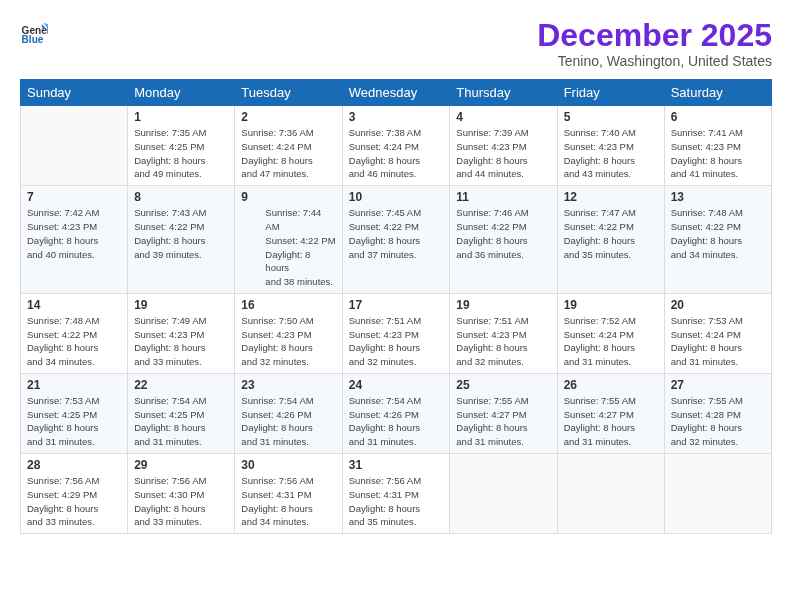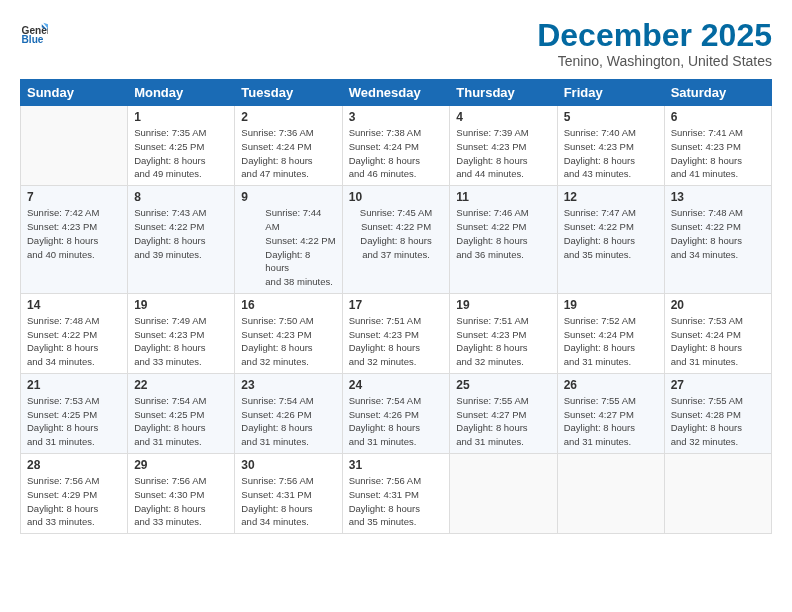--- a/index.html
+++ b/index.html
@@ -30,37 +30,37 @@
     .logo-icon {
       width: 28px;
       height: 28px;
     }
     .title-area {
       text-align: right;
     }
     .month-title {
       font-size: 32px;
       font-weight: bold;
-      color: #0369a1;
+      color: #6d28d9;
       line-height: 1.1;
     }
     .location {
       font-size: 14px;
       color: #555;
     }
     .calendar {
       width: 100%;
       border-collapse: collapse;
       border: 1px solid #ccc;
     }
     .calendar th {
       background: #1a6bb5;
       color: #fff;
       font-size: 13px;
-      font-weight: bold;
+      font-weight: normal;
       padding: 5px 6px;
       text-align: left;
       border: 1px solid #1a6bb5;
     }
     .calendar td {
       vertical-align: top;
       padding: 4px 6px;
       border: 1px solid #ddd;
       width: 108px;
       min-height: 80px;
@@ -180,21 +180,21 @@
           </td>
           <td>
             <div class="day-num">9</div>
             <div class="day-info" style="white-space: pre-line; margin-left: 24px;">Sunrise: 7:44 AM
 Sunset: 4:22 PM
 Daylight: 8 hours
 and 38 minutes.</div>
           </td>
           <td>
             <div class="day-num">10</div>
-            <div class="day-info" style="white-space: pre-line; text-align: center;">Sunrise: 7:45 AM
+            <div class="day-info" style="white-space: pre-line;">Sunrise: 7:45 AM
 Sunset: 4:22 PM
 Daylight: 8 hours
 and 37 minutes.</div>
           </td>
           <td>
             <div class="day-num">11</div>
             <div class="day-info" style="white-space: pre-line;">Sunrise: 7:46 AM
 Sunset: 4:22 PM
 Daylight: 8 hours
 and 36 minutes.</div>

